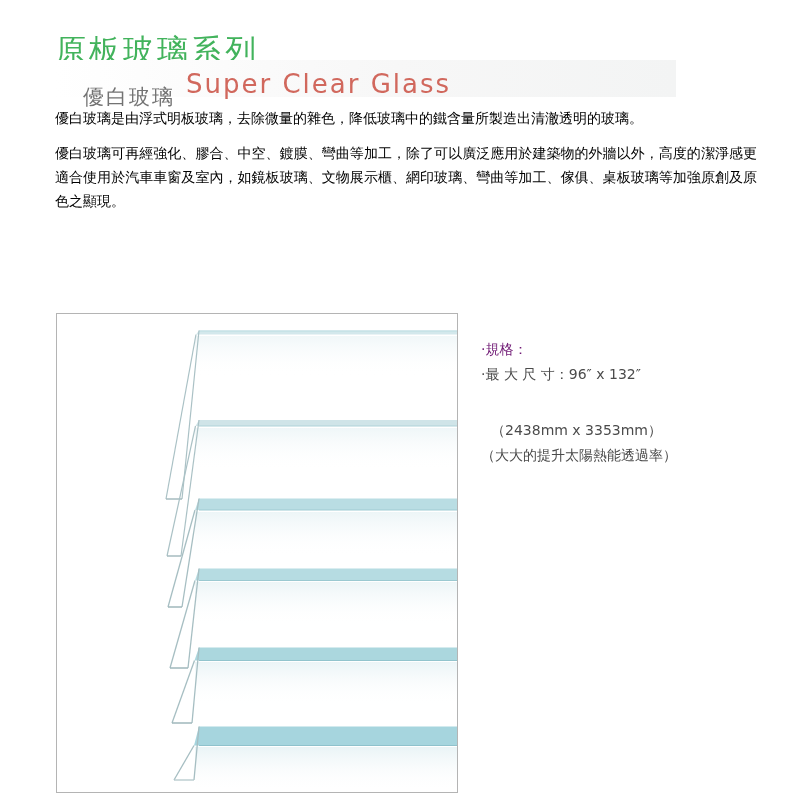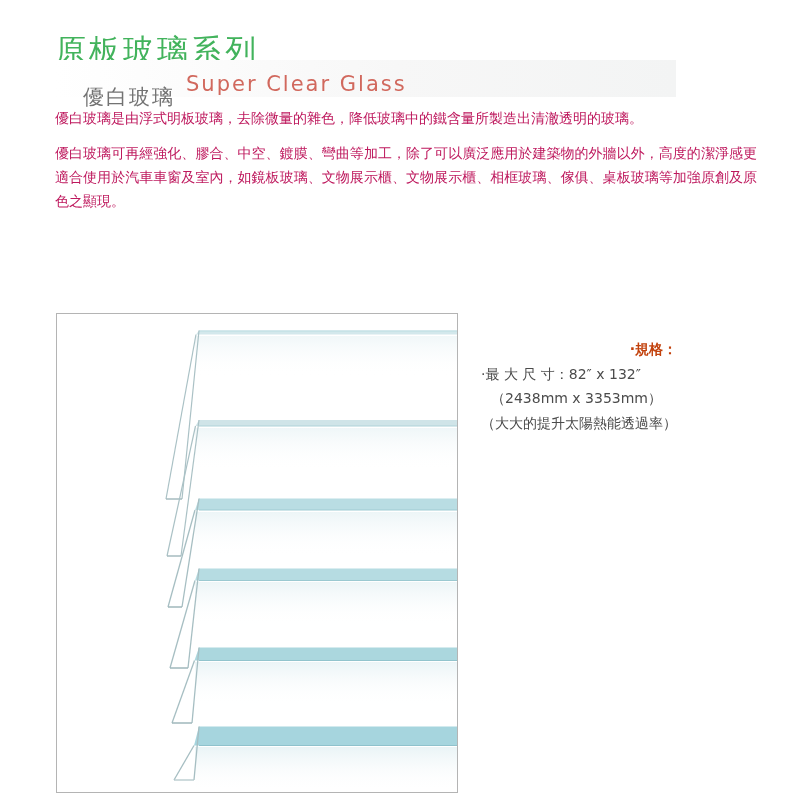--- a/index.html
+++ b/index.html
@@ -28,63 +28,63 @@
     position:absolute;left:55px;top:63px;
     font-size:21px;line-height:34px;
     color:#737373;
     letter-spacing:2px;
     font-weight:500;
     white-space:nowrap;
     margin-left:28px;
   }
   .product-subtitle{
     position:absolute;left:186px;top:72px;
-    font-size:21px;line-height:24px;
+    font-size:26px;line-height:24px;
     color:#d1685d;
     letter-spacing:2px;
     white-space:nowrap;
   }
   .paragraphs{
     position:absolute;left:55px;top:106px;
     width:702px;
     font-size:14px;line-height:24px;
-    color:#be185d;
+    color:#000000;
     text-align:justify;
   }
   .paragraphs p{margin:0 0 0 0;}
   .paragraphs p + p{margin-top:11px;}
   .glass-frame{
     position:absolute;left:56px;top:313px;
     width:400px;height:478px;
     border:1px solid #b4b4b4;
     background:#ffffff;
   }
   .specs{
     position:absolute;left:481px;top:337px;
     font-size:14px;line-height:24.5px;
     color:#4b4b4b;
     white-space:nowrap;
   }
-  .spec-heading{font-weight:bold;color:#c2410c;text-align:right;}
-  .spec-indent{padding-left:10px;}
+  .spec-heading{font-weight:normal;color:#701a75;}
+  .spec-indent{padding-left:10px;margin-top:32px;}
 </style>
 </head>
 <body>
 
 <div class="page">
 
   <h1 class="series-title">原板玻璃系列</h1>
 
   <div class="subtitle-strip"></div>
   <h2 class="product-title">優白玻璃</h2>
   <div class="product-subtitle">Super Clear Glass</div>
 
   <div class="paragraphs">
     <p>優白玻璃是由浮式明板玻璃，去除微量的雜色，降低玻璃中的鐵含量所製造出清澈透明的玻璃。</p>
-    <p>優白玻璃可再經強化、膠合、中空、鍍膜、彎曲等加工，除了可以廣泛應用於建築物的外牆以外，高度的潔淨感更適合使用於汽車車窗及室內，如鏡板玻璃、文物展示櫃、文物展示櫃、相框玻璃、傢俱、桌板玻璃等加強原創及原色之顯現。</p>
+    <p>優白玻璃可再經強化、膠合、中空、鍍膜、彎曲等加工，除了可以廣泛應用於建築物的外牆以外，高度的潔淨感更適合使用於汽車車窗及室內，如鏡板玻璃、文物展示櫃、網印玻璃、彎曲等加工、傢俱、桌板玻璃等加強原創及原色之顯現。</p>
   </div>
 
   <div class="glass-frame">
     <svg width="400" height="478" viewBox="0 0 400 478">
       <defs>
         <linearGradient id="tint" x1="0" y1="0" x2="0" y2="1">
           <stop offset="0" stop-color="#e3f0f3" stop-opacity="0.95"></stop>
           <stop offset="1" stop-color="#ffffff" stop-opacity="0"></stop>
         </linearGradient>
       </defs>
@@ -140,18 +140,18 @@
         <line x1="142" y1="431.5" x2="400" y2="431.5" stroke="#8fc2cc" stroke-width="1"></line>
         <line x1="142" y1="412.5" x2="137" y2="466" stroke="#a6bec2" stroke-width="1.3"></line>
         <line x1="137" y1="431.5" x2="117" y2="466" stroke="#a6bec2" stroke-width="1.3"></line>
         <line x1="117" y1="466" x2="137" y2="466" stroke="#b3c8cb" stroke-width="1.3"></line>
       </g>
     </svg>
   </div>
 
   <div class="specs">
     <div class="spec-heading">·規格：</div>
-    <div>·最 大 尺 寸：82″ x 132″</div>
+    <div>·最 大 尺 寸：96″ x 132″</div>
     <div class="spec-indent">（2438mm x 3353mm）</div>
     <div>（大大的提升太陽熱能透過率）</div>
   </div>
 
 </div>
 
 </body></html>

